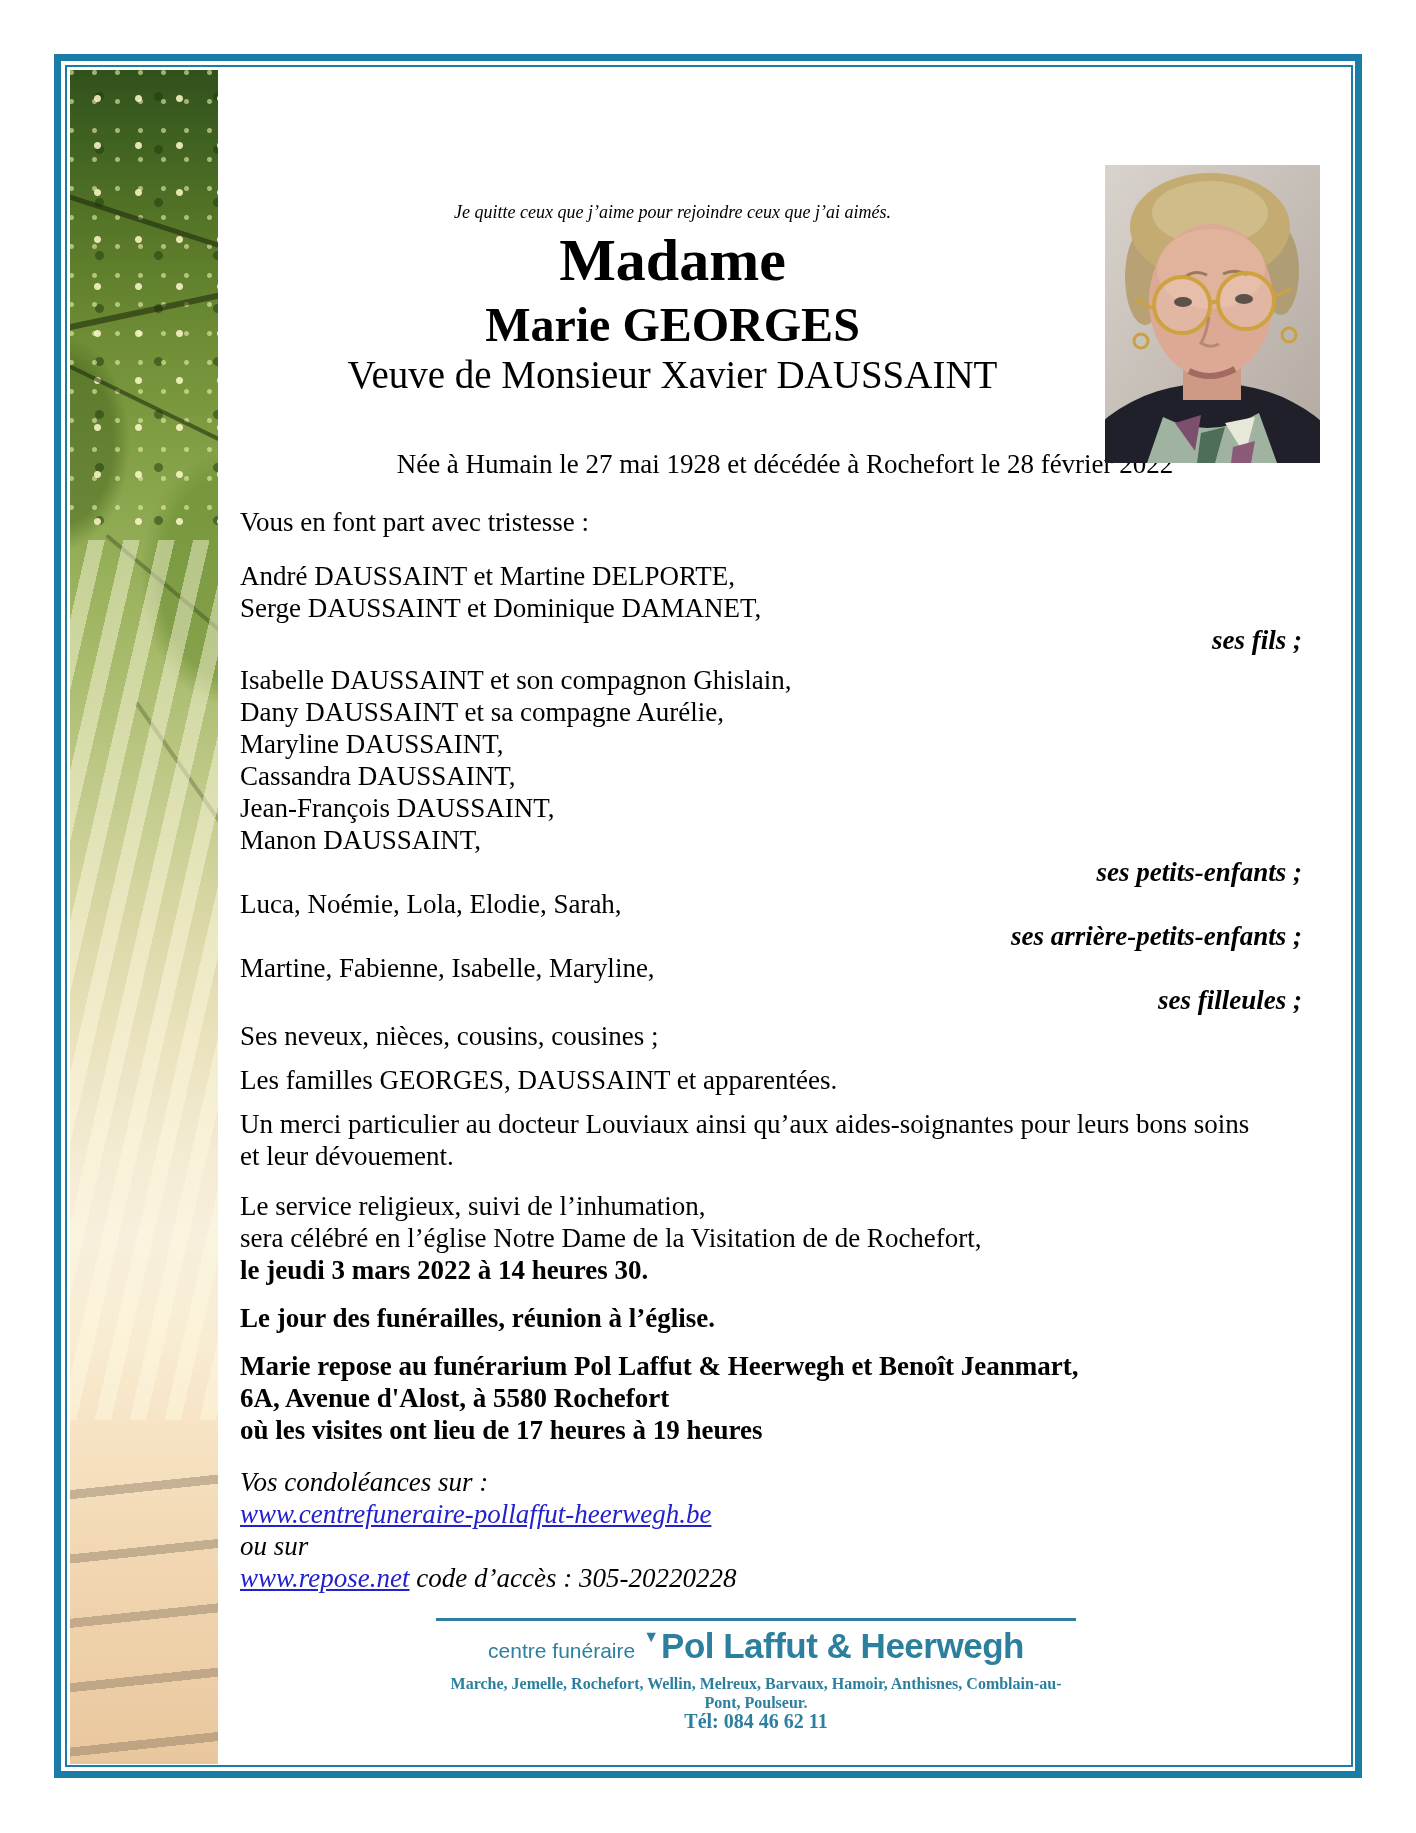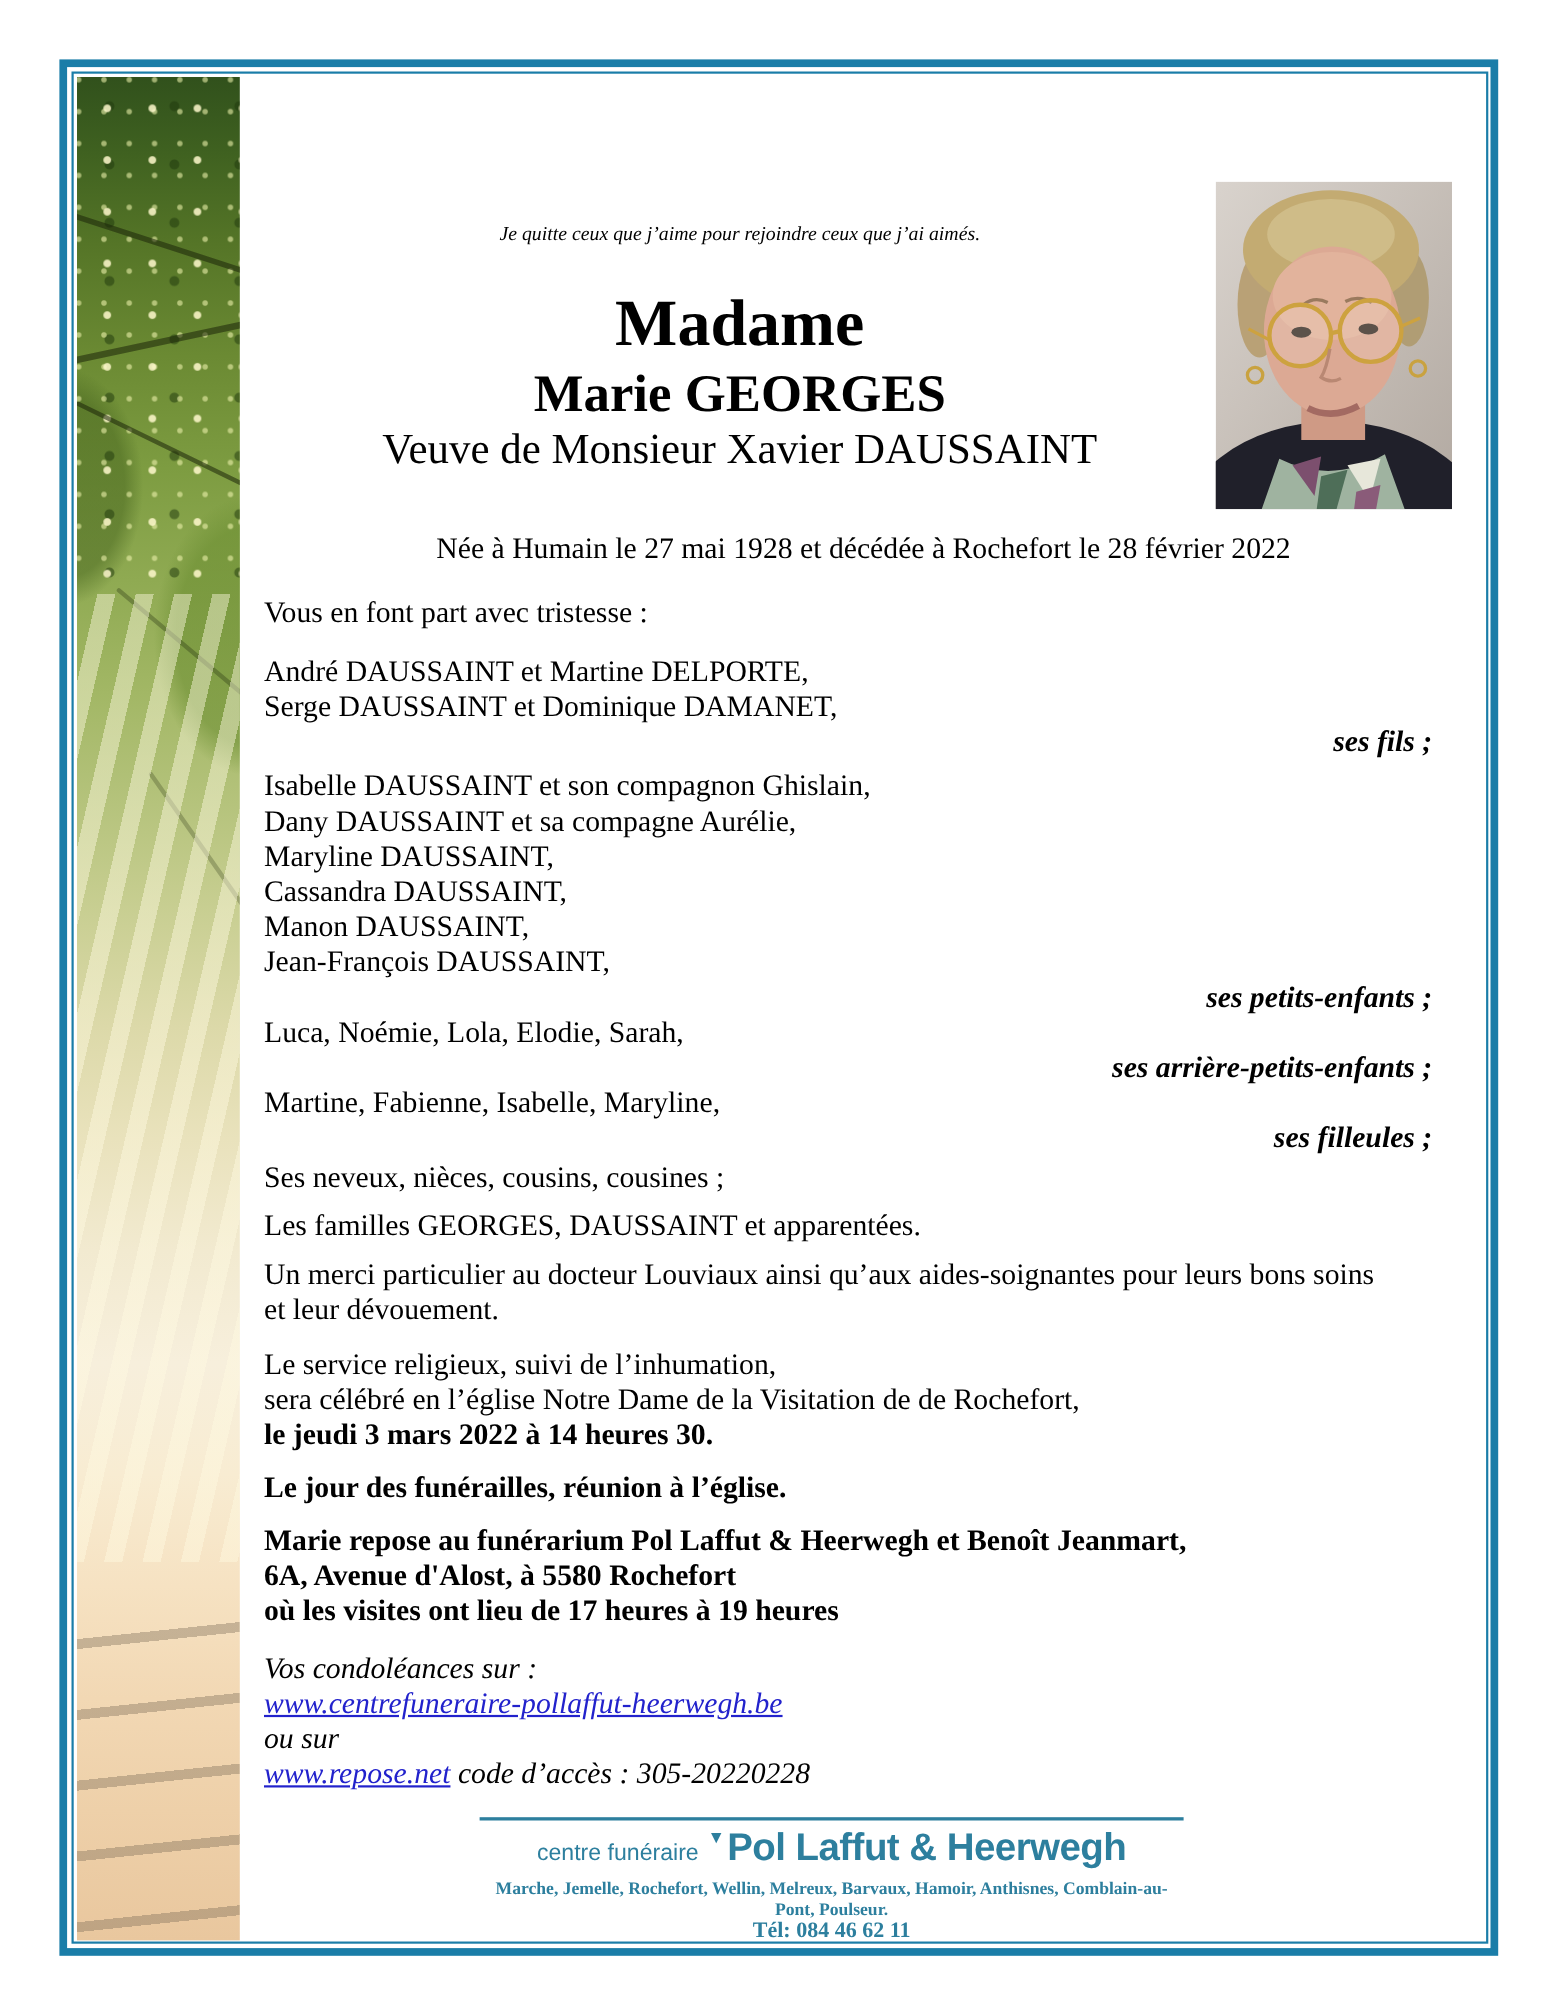--- a/index.html
+++ b/index.html
@@ -38,21 +38,21 @@
   .b1{top:150px;left:-22px;width:200px;transform:rotate(18deg);}
   .b2{top:238px;left:-30px;width:212px;transform:rotate(-12deg);height:6px;}
   .b3{top:336px;left:-10px;width:190px;transform:rotate(26deg);height:4px;}
   .b4{top:520px;left:16px;width:176px;transform:rotate(40deg);height:4px;opacity:.55;}
   .b5{top:700px;left:30px;width:170px;transform:rotate(55deg);height:4px;opacity:.45;}
 
   
   .content{position:absolute;left:240px;top:70px;width:1090px;font-size:27px;line-height:32px;}
   .head{width:865px;text-align:center;}
   .quote{margin-top:126px;font-style:italic;font-size:18px;}
-  .title{margin-top:34px;font-size:60px;line-height:64px;font-weight:bold;}
+  .title{font-size:60px;line-height:64px;font-weight:bold;}
   .name{margin-top:6px;font-size:48px;line-height:54px;font-weight:bold;}
   .subtitle{margin-top:0;font-size:39px;line-height:46px;}
   .birth{margin-top:50px;text-align:center;}
   .announce{margin-top:26px;}
   .grp1{margin-top:22px;}
   .grp2{margin-top:8px;}
   .label{text-align:right;padding-right:28px;font-weight:bold;font-style:italic;}
   .mt4{margin-top:4px;} .mt12{margin-top:12px;} .mt16{margin-top:16px;} .mt18{margin-top:18px;} .mt20{margin-top:20px;}
   .center{}
   .b{font-weight:bold;}
@@ -146,22 +146,22 @@
       <div>André DAUSSAINT et Martine DELPORTE,</div>
       <div>Serge DAUSSAINT et Dominique DAMANET,</div>
       <div class="label">ses fils ;</div>
     </div>
 
     <div class="grp2">
       <div>Isabelle DAUSSAINT et son compagnon Ghislain,</div>
       <div>Dany DAUSSAINT et sa compagne Aurélie,</div>
       <div>Maryline DAUSSAINT,</div>
       <div>Cassandra DAUSSAINT,</div>
+      <div>Jean-François DAUSSAINT,</div>
       <div>Manon DAUSSAINT,</div>
-      <div>Jean-François DAUSSAINT,</div>
       <div class="label">ses petits-enfants ;</div>
       <div>Luca, Noémie, Lola, Elodie, Sarah,</div>
       <div class="label">ses arrière-petits-enfants ;</div>
       <div>Martine, Fabienne, Isabelle, Maryline,</div>
       <div class="label">ses filleules ;</div>
     </div>
 
     <div class="mt4">Ses neveux, nièces, cousins, cousines ;</div>
     <div class="mt12">Les familles GEORGES, DAUSSAINT et apparentées.</div>
 

